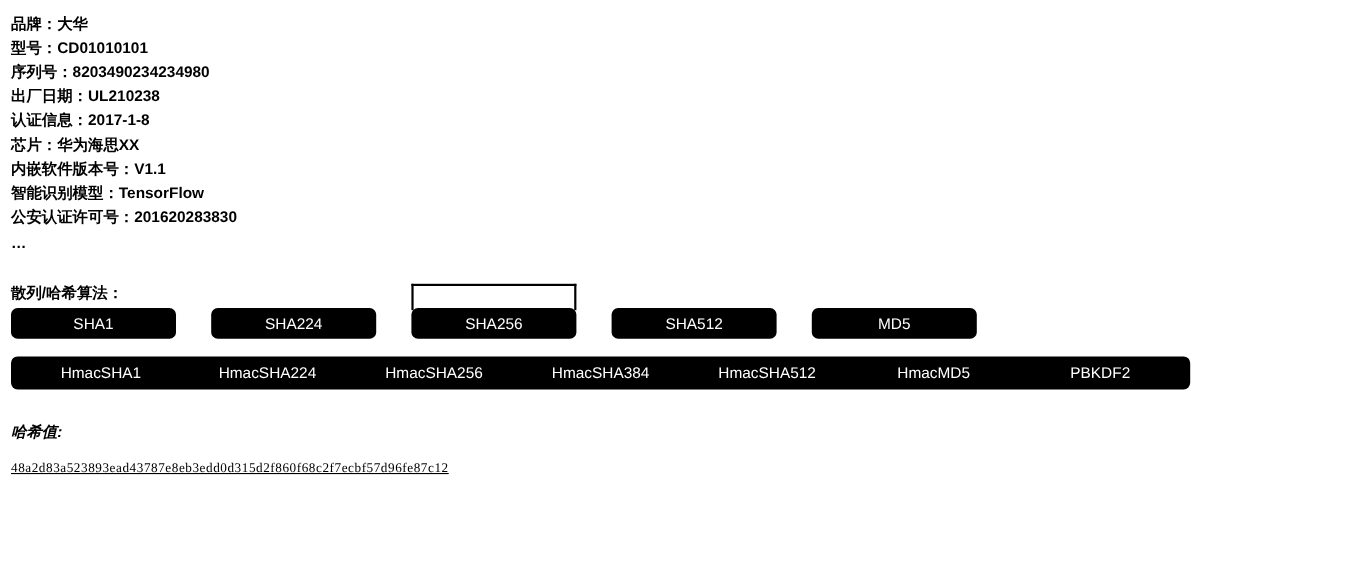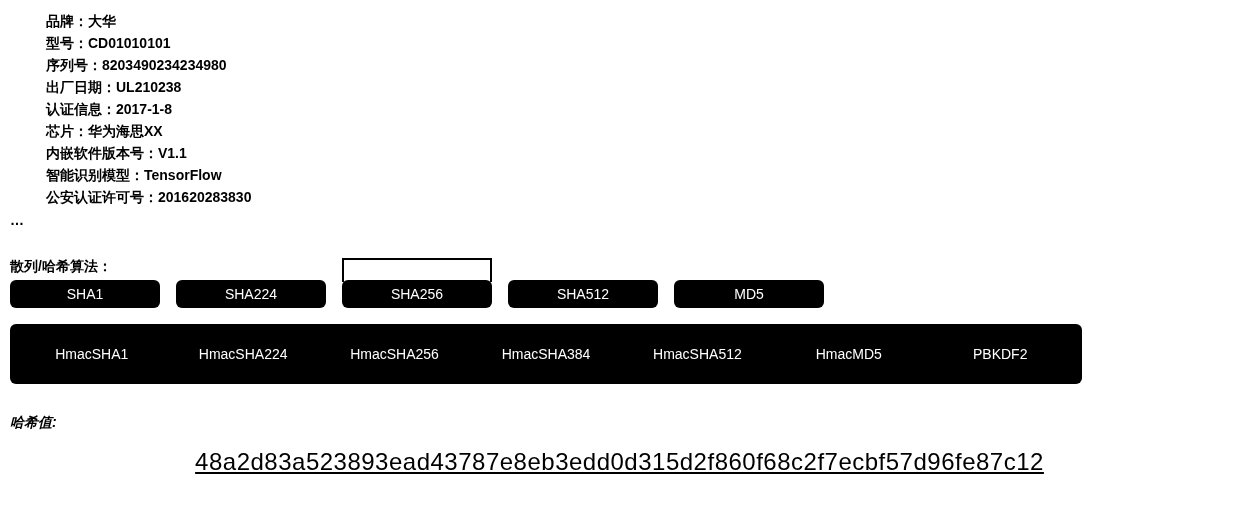--- a/index.html
+++ b/index.html
@@ -7,39 +7,38 @@
     padding: 10px;
     font-family: "Microsoft YaHei", "SimSun", Arial, sans-serif;
     font-size: 14px;
     color: #000;
     background: #fff;
     width: 1219px;
   }
   .info-block {
     margin-bottom: 4px;
     line-height: 22px;
-    margin-left: 36px;
   }
   .info-row {
     white-space: nowrap;
     font-weight: bold;
   }
   .info-label {
     font-weight: bold;
   }
   .info-value {
     font-weight: bold;
   }
   .section-label {
     font-weight: bold;
     margin: 30px 0 4px 0;
   }
   .hash-row1 {
     display: flex;
-    gap: 16px;
+    gap: 32px;
     margin-bottom: 16px;
   }
   .hash-btn {
     background: #000;
     color: #fff;
     border-radius: 6px;
     width: 150px;
     height: 28px;
     display: flex;
     align-items: center;
@@ -60,40 +59,39 @@
   }
   .hash-row2 {
     background: #000;
     color: #fff;
     border-radius: 6px;
     display: flex;
     align-items: center;
     justify-content: flex-start;
     height: 30px;
     width: 1060px;
-    padding: 15px 6px;
+    padding: 0 6px;
   }
   .hash-row2 .opt {
     flex: 1;
     text-align: center;
     font-size: 14px;
     cursor: pointer;
   }
   .hash-value-label {
     font-weight: bold;
     margin-top: 30px;
     margin-bottom: 16px;
     font-style: italic;
   }
   .hash-value {
     text-decoration: underline;
-    font-size: 24px;
+    font-size: 12px;
     letter-spacing: 0.5px;
-    font-family: Liberation Sans, sans-serif;
-    text-align: center;
+    font-family: Liberation Serif, serif;
   }
   .ellipsis {
     font-weight: bold;
   }
 </style>
 </head>
 <body>
 
 <div class="info-block" id="info-block">
     <div class="info-row"><span class="info-label">品牌：</span><span class="info-value">大华</span></div>

